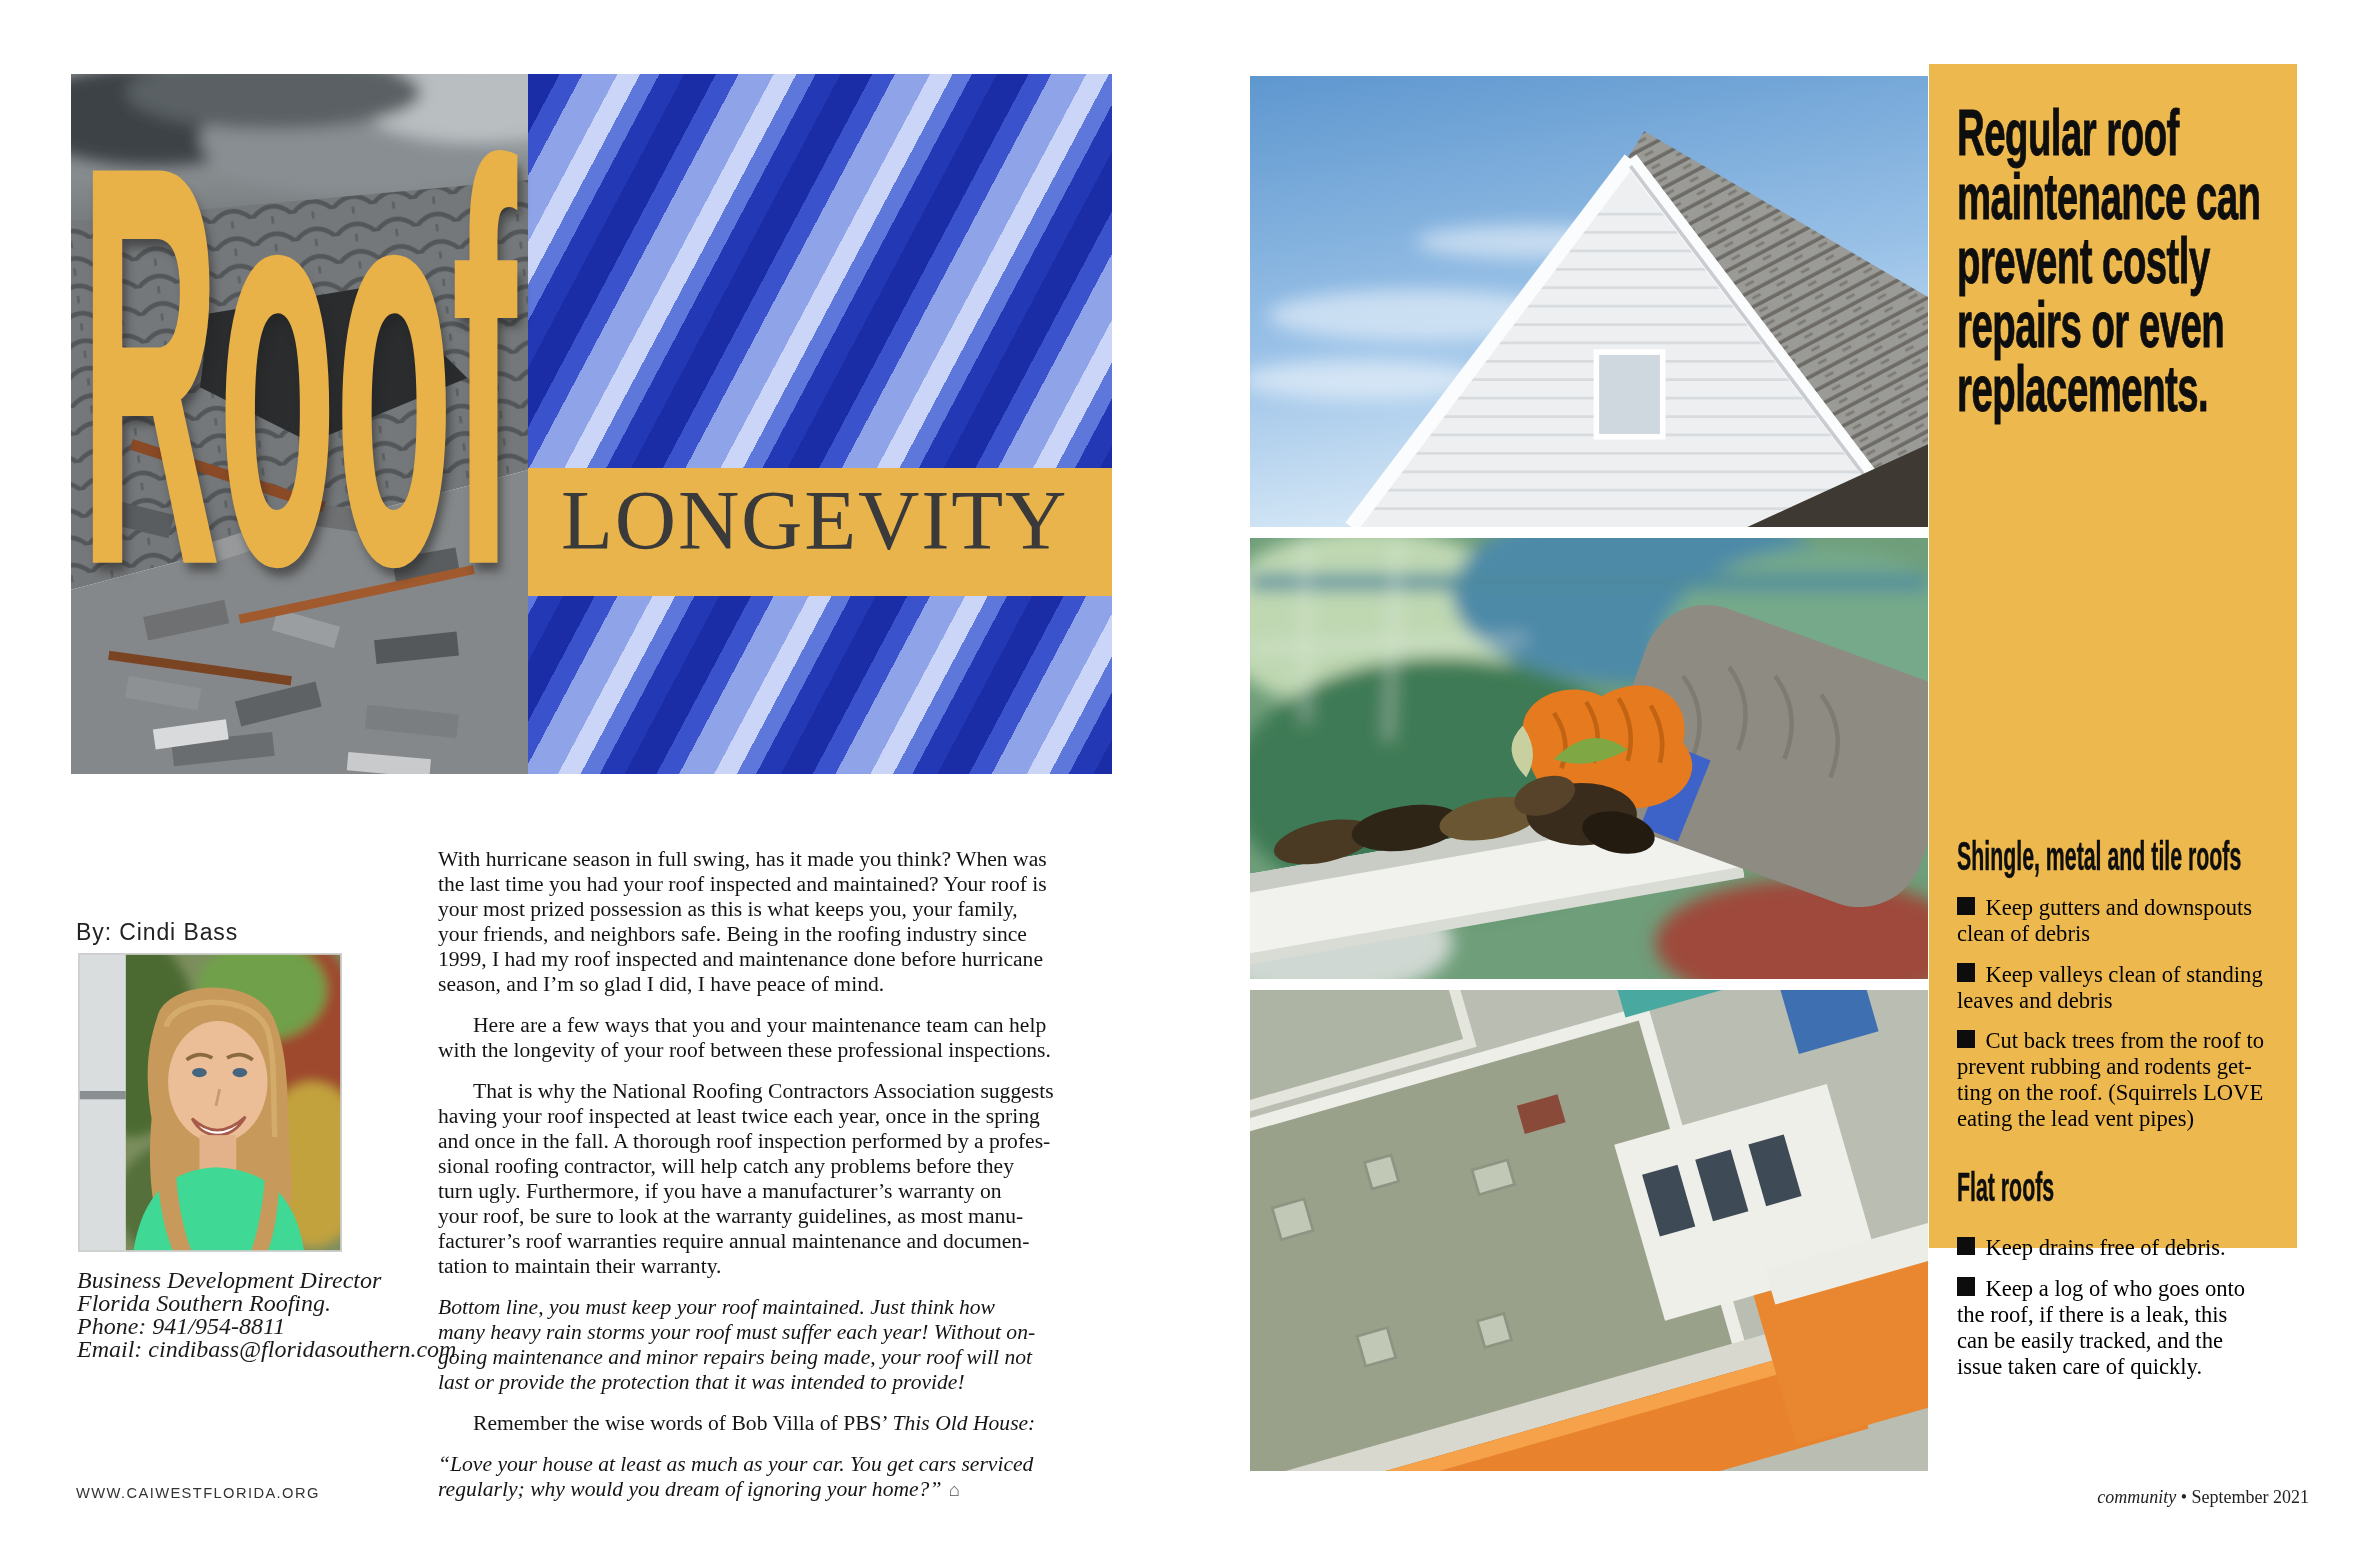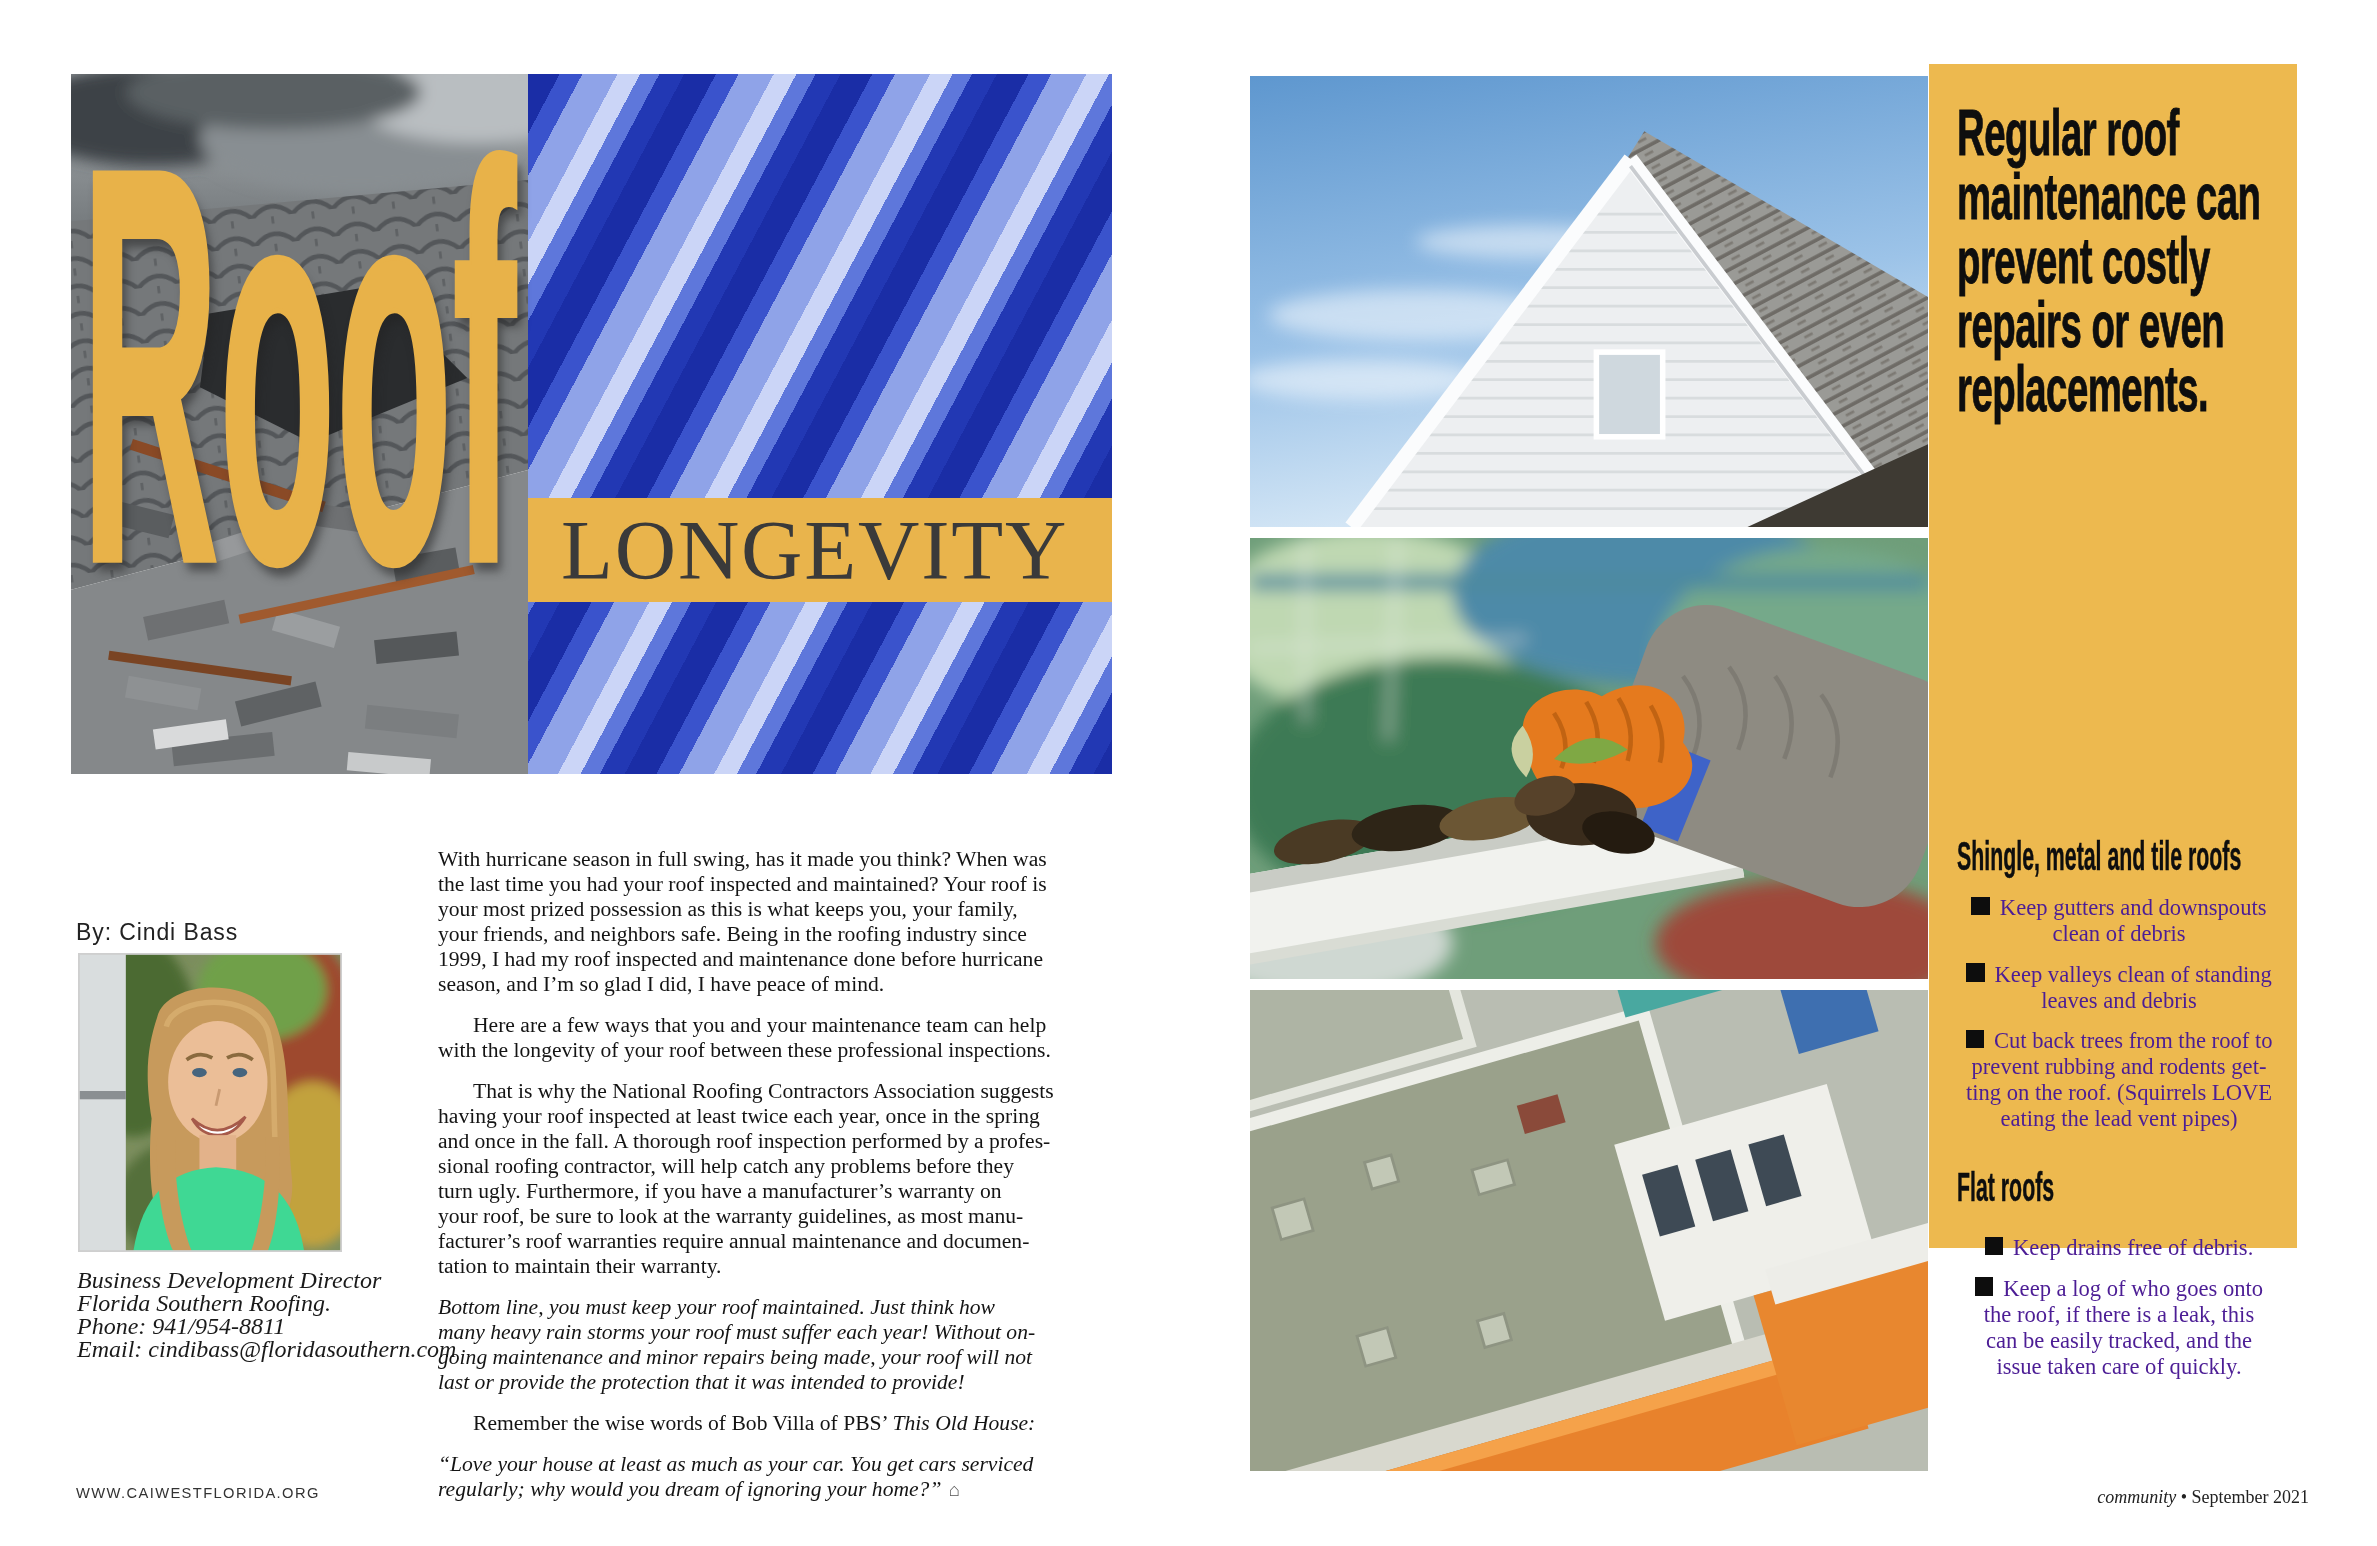--- a/index.html
+++ b/index.html
@@ -3,21 +3,21 @@
 <meta charset="utf-8">
 <style>
   html,body{margin:0;padding:0;background:#ffffff;}
   #spread{position:relative;width:2377px;height:1547px;background:#ffffff;overflow:hidden;
           font-family:"Liberation Serif",serif;color:#161616;}
   
   #collage{position:absolute;left:71px;top:74px;width:1040px;height:700px;}
   #left-photo{position:absolute;left:0;top:0;width:457px;height:700px;}
   #blue-photo{position:absolute;left:457px;top:0;width:584px;height:700px;
     background:repeating-linear-gradient(118deg,#1A2DA6 0 28px,#3A53CC 28px 48px,#8FA3E8 48px 79px,#CBD5F7 79px 99px,#5E77DB 99px 116px,#2238B4 116px 138px);}
-  #longevity-banner{position:absolute;left:0;top:424px;width:100%;height:104px;background:#E9B44C;}
+  #longevity-banner{position:absolute;left:0;top:394px;width:100%;height:128px;background:#E9B44C;}
   #longevity-banner span{display:block;font-family:"Liberation Serif",serif;font-size:85px;line-height:104px;
     color:#3A3A3A;padding-left:33px;letter-spacing:1.8px;white-space:pre;}
   #roof-headline{position:absolute;left:10px;top:67px;font-family:"Liberation Sans",sans-serif;
     font-weight:700;font-size:562px;line-height:.8;color:#E8B249;transform:scaleX(.34);transform-origin:0 0;
     white-space:pre;text-shadow:13px 11px 16.6px rgba(35,35,35,.55);-webkit-text-stroke:5.5px #E8B249;}
   
   #byline{position:absolute;left:76px;top:919px;font-family:"Liberation Sans",sans-serif;
     font-size:23px;letter-spacing:0.9px;color:#222;white-space:pre;}
   #portrait{position:absolute;left:78px;top:953px;width:264px;height:299px;}
   #contact{position:absolute;left:77px;top:1269px;font-style:italic;font-size:24px;line-height:23px;
@@ -41,21 +41,21 @@
     font-weight:700;color:#0e0e0e;}
   #pull-quote{position:absolute;left:28px;top:37px;font-size:64px;line-height:64px;transform:scaleX(.60);
     letter-spacing:-0.9px;-webkit-text-stroke:0.9px #0e0e0e;}
   .sideheading{position:absolute;left:28px;font-size:41px;line-height:41px;transform:scaleX(.52);
     -webkit-text-stroke:0.5px #0e0e0e;}
   #heading-shingle{top:772px;}
   #heading-flat{top:1103px;}
   .bullets{position:absolute;left:28px;width:324px;}
   #bullets-shingle{top:831px;}
   #bullets-flat{top:1171px;}
-  .bullets p{margin:0 0 14.7px 0;font-size:22.6px;line-height:26px;color:#4c1d95;white-space:pre;text-align:center;}
+  .bullets p{margin:0 0 14.7px 0;font-size:22.6px;line-height:26px;color:#000000;white-space:pre;}
   .sq{display:inline-block;width:18.4px;height:18.4px;background:#0d0d0d;margin-right:10px;}
   #footer-right{position:absolute;right:68px;top:1487px;font-size:18px;color:#222;white-space:pre;}
   #footer-right .journal{font-style:italic;}
 </style>
 </head>
 <body>
 
 <div id="spread">
 
   <section>

